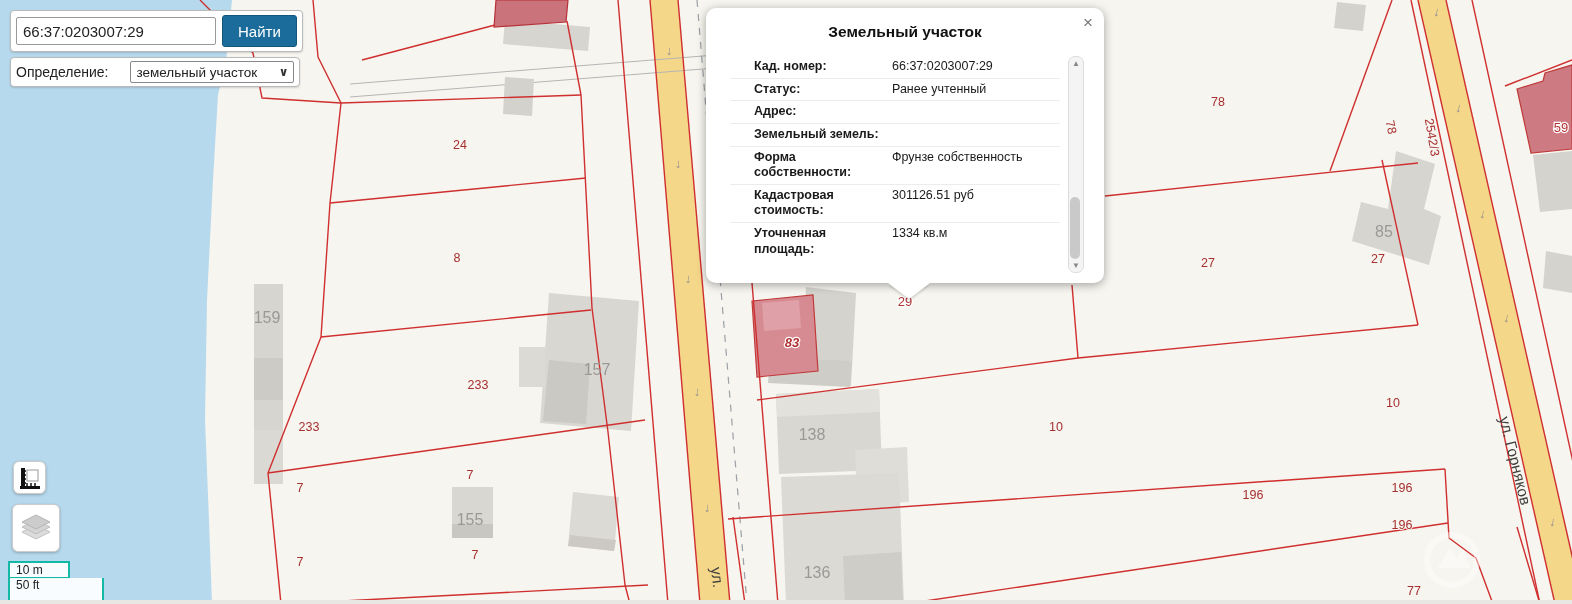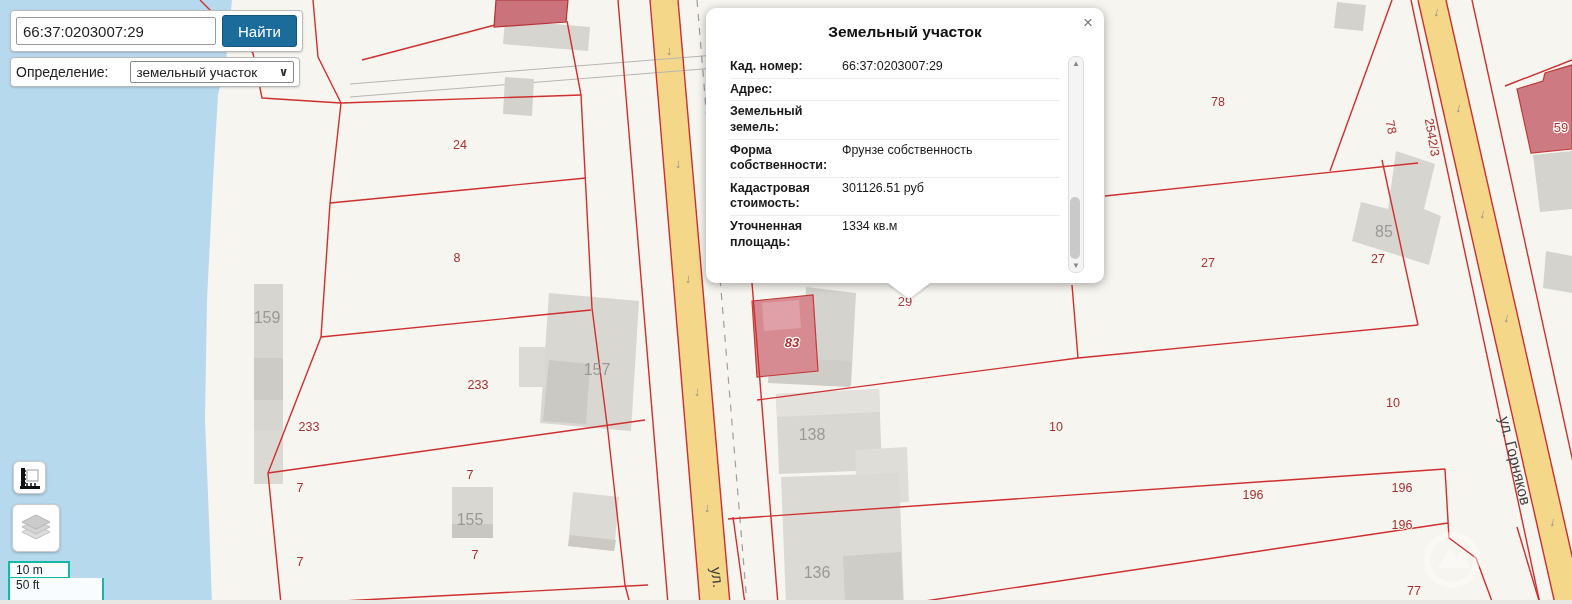--- a/index.html
+++ b/index.html
@@ -31,21 +31,21 @@
   .popup{position:absolute;left:706px;top:8px;width:398px;height:275px;background:#fff;border-radius:10px;
     box-shadow:0 2px 10px rgba(0,0,0,.35);}
   .popup-tail{position:absolute;left:182px;top:275px;width:0;height:0;
     border-left:21px solid transparent;border-right:21px solid transparent;border-top:16px solid #fff;
     filter:drop-shadow(0 2px 1px rgba(0,0,0,.15));}
   .popup-title{text-align:center;font-size:15.5px;font-weight:bold;color:#111;padding-top:15px;}
   .popup-close{position:absolute;right:11px;top:6px;font-size:17px;color:#777;cursor:pointer;line-height:1;}
   .popup-rows{position:absolute;left:24px;right:44px;top:48px;bottom:6px;overflow:hidden;font-size:12.5px;color:#1a1a1a;}
   .prow{display:flex;padding:3px 0;border-top:1px solid #ececec;line-height:1.25;}
   .prow:first-child{border-top:none;}
-  .plabel{width:112px;font-weight:bold;flex:none;padding-right:20px;box-sizing:border-box;}
+  .plabel{width:138px;font-weight:bold;flex:none;padding-right:4px;box-sizing:border-box;margin-left:24px;}
   .pvalue{flex:1;}
   .pscroll{position:absolute;right:20px;top:48px;bottom:10px;width:14px;background:#f4f4f4;border:1px solid #ddd;border-radius:7px;}
   .pscroll .arr{position:absolute;left:0;width:100%;text-align:center;font-size:8px;color:#888;}
   .pscroll .arr.up{top:2px;}
   .pscroll .arr.down{bottom:2px;}
   .pscroll .thumb{position:absolute;left:1px;width:10px;top:140px;height:62px;background:#c9c9c9;border-radius:5px;}
 
   
   .tool-btn{position:absolute;background:#fff;border:1px solid #ccc;border-radius:6px;
     box-shadow:0 1px 3px rgba(0,0,0,.25);display:flex;align-items:center;justify-content:center;cursor:pointer;}
@@ -212,20 +212,24 @@
 
   <div class="popup">
     <div class="popup-title">Земельный участок</div>
     <div class="popup-close">×</div>
     <div class="popup-rows">
         <div class="prow">
           <div class="plabel">Кад. номер:</div>
           <div class="pvalue">66:37:0203007:29</div>
         </div>
         <div class="prow">
+          <div class="plabel">Статус:</div>
+          <div class="pvalue">Ранее учтенный</div>
+        </div>
+        <div class="prow">
           <div class="plabel">Адрес:</div>
         </div>
         <div class="prow">
           <div class="plabel">Земельный земель:</div>
         </div>
         <div class="prow">
           <div class="plabel">Форма собственности:</div>
           <div class="pvalue">Фрунзе собственность</div>
         </div>
         <div class="prow">

